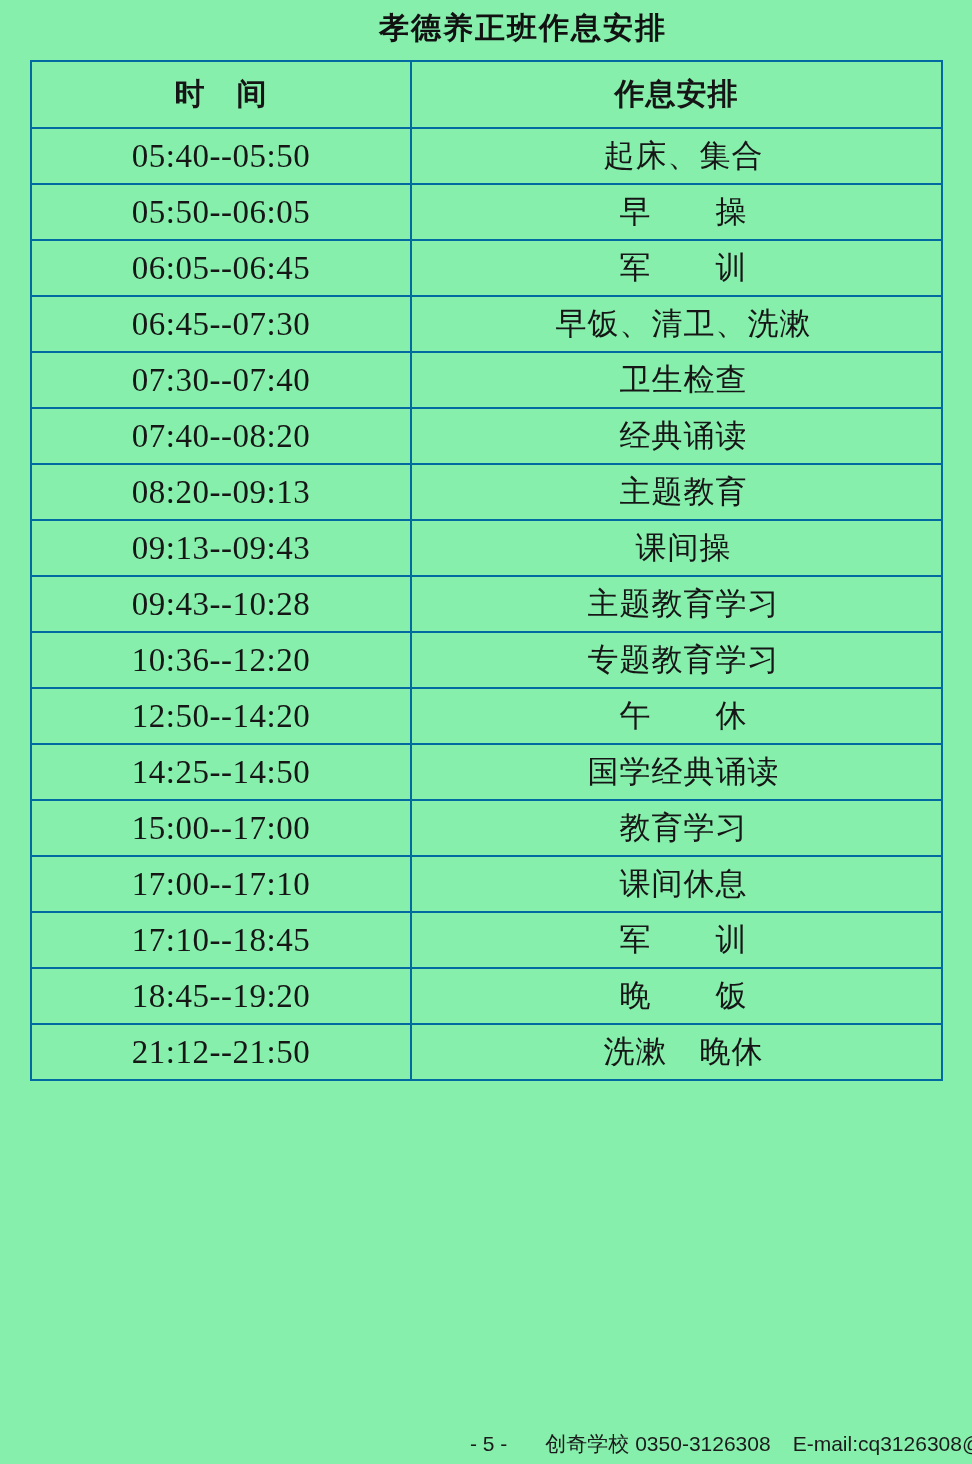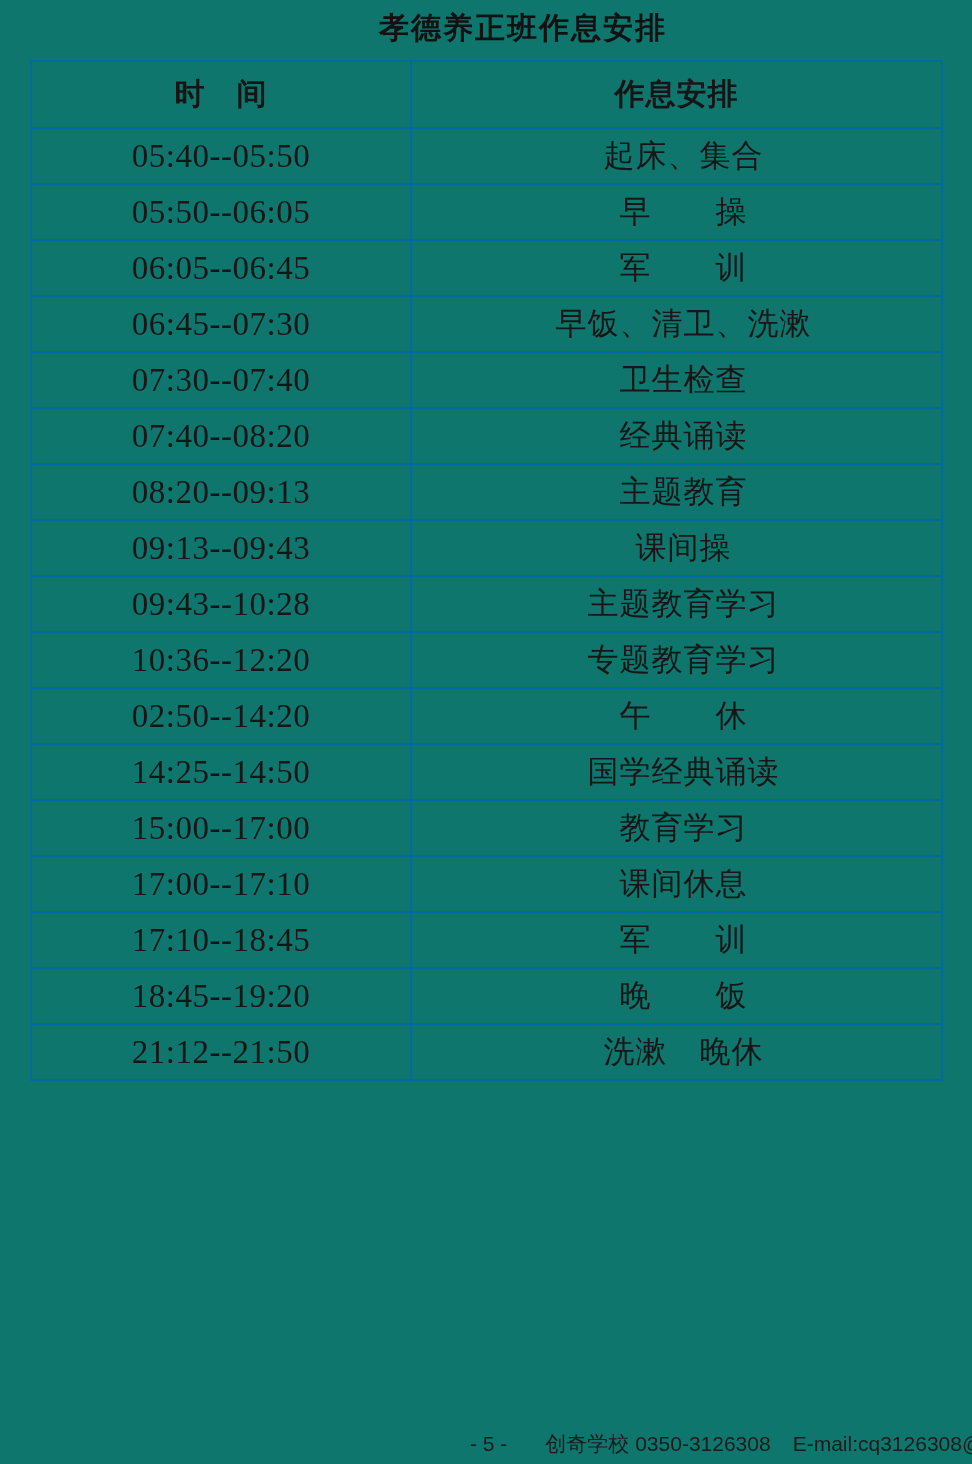--- a/index.html
+++ b/index.html
@@ -6,21 +6,21 @@
   html, body {
     width: 972px; height: 1464px;
     background: #ffffff;
     overflow: hidden;
     font-family: "Liberation Serif", "DejaVu Serif", serif;
     color: #1b1b1b;
   }
   .page {
     position: relative;
     width: 972px; height: 1464px;
-    background: #0f766e;
+    background: #86efac;
   }
   .doc-title {
     position: absolute;
     top: 8px; left: 37px;
     width: 972px;
     text-align: center;
     font-family: "Liberation Sans", "DejaVu Sans", sans-serif;
     font-weight: bold;
     font-size: 30px;
     letter-spacing: 2px;
@@ -128,21 +128,21 @@
         </tr>
         <tr>
           <td class="time-cell">09:43--10:28</td>
           <td class="activity-cell">主题教育学习</td>
         </tr>
         <tr>
           <td class="time-cell">10:36--12:20</td>
           <td class="activity-cell">专题教育学习</td>
         </tr>
         <tr>
-          <td class="time-cell">02:50--14:20</td>
+          <td class="time-cell">12:50--14:20</td>
           <td class="activity-cell">午　　休</td>
         </tr>
         <tr>
           <td class="time-cell">14:25--14:50</td>
           <td class="activity-cell">国学经典诵读</td>
         </tr>
         <tr>
           <td class="time-cell">15:00--17:00</td>
           <td class="activity-cell">教育学习</td>
         </tr>

